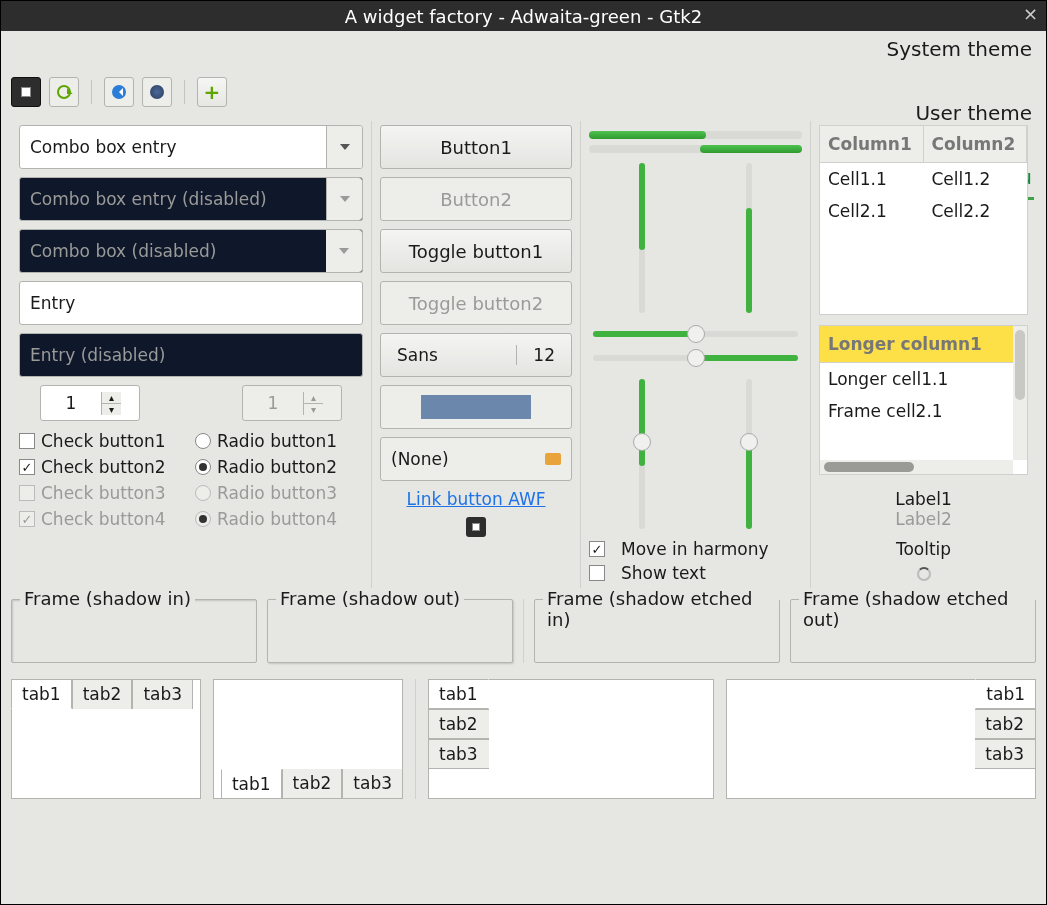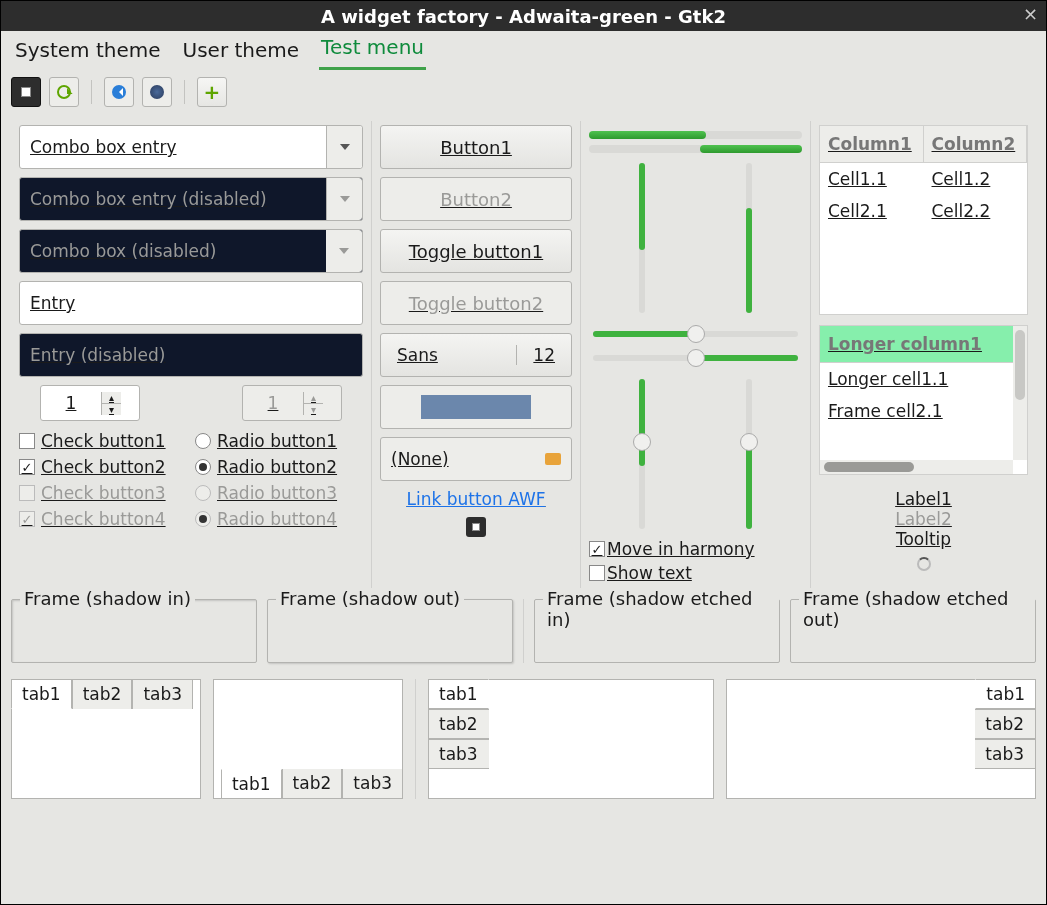--- a/index.html
+++ b/index.html
@@ -14,43 +14,43 @@
     --link:#1e73e8;
     --white:#fff;
     --titlebar:#2d2d2d;
     --blue-sel:#6b87ac;
   }
   *{box-sizing:border-box;font-family:"DejaVu Sans","Noto Sans",sans-serif;font-size:17px;color:var(--text);}
   html,body{margin:0;padding:0;background:#000;}
   .window{width:1047px;height:905px;margin:0;background:var(--bg);display:flex;flex-direction:column;border:1px solid #000;}
   
   .titlebar{height:30px;background:var(--titlebar);display:flex;align-items:center;justify-content:center;position:relative;}
-  .titlebar .title{color:#fff;font-weight:bold;font-size:18px;}
+  .titlebar .title{color:#fff;font-weight:normal;font-size:18px;}
   .titlebar .close{position:absolute;right:8px;top:4px;color:#ccc;font-size:18px;cursor:pointer;line-height:1;}
   
-  .menubar{height:40px;display:flex;align-items:flex-end;gap:18px;padding:0 12px;border-bottom:1px solid transparent;}
+  .menubar{height:40px;display:flex;align-items:flex-end;gap:26px;padding:0 12px;border-bottom:1px solid transparent;flex-direction:column;}
   .menubar .item{padding:6px 2px 8px 2px;font-size:20px;cursor:pointer;}
   .menubar .item.active{color:#0f8b3c;border-bottom:3px solid #3fa24a;}
   
   .toolbar{display:flex;align-items:center;gap:8px;padding:6px 10px;}
   .tbtn{width:30px;height:30px;border:1px solid var(--border-dark);border-radius:3px;background:#ededea;display:flex;align-items:center;justify-content:center;}
   .tbtn.dark{background:#2d2d2d;border-color:#111;}
   .tsep{width:1px;height:24px;background:var(--border);margin:0 4px;}
   .tbtn.raised{background:linear-gradient(#f6f6f4,#e6e6e3);}
   .ico{width:14px;height:14px;display:inline-block;}
   .ico-refresh{border:2px solid #5ea500;border-radius:50%;width:14px;height:14px;position:relative;}
   .ico-refresh::after{content:"";position:absolute;right:-2px;top:3px;border:4px solid transparent;border-top-color:#5ea500;transform:rotate(45deg);}
   .ico-back{width:14px;height:14px;border-radius:50%;background:#2a7ed8;position:relative;}
   .ico-back::after{content:"";position:absolute;left:3px;top:3px;border:4px solid transparent;border-right-color:#fff;}
   .ico-globe{width:14px;height:14px;border-radius:50%;background:radial-gradient(circle,#4a6a9a,#2a3a5a);}
   .ico-plus{color:#5ea500;font-weight:bold;font-size:20px;line-height:14px;}
   .ico-sq{width:10px;height:10px;background:#fff;border:1px solid #888;}
   
   .main{display:flex;gap:0;padding:8px 10px 0 10px;}
-  .col{padding:4px 8px;text-decoration:underline;}
+  .col{padding:4px 8px;}
   .col1{width:360px;}
   .col2{width:210px;border-left:1px solid #d0d0ce;border-right:1px solid #d0d0ce;}
   .col3{width:230px;border-right:1px solid #d0d0ce;}
   .col4{flex:1;}
   
   .combo,.entry,.btn,.opt{width:100%;height:44px;border:1px solid var(--border-dark);border-radius:3px;background:var(--white);padding:0 10px;display:flex;align-items:center;margin-bottom:8px;font-size:18px;}
   .combo{background:var(--white);position:relative;}
   .combo .arrowbtn{width:36px;height:100%;border-left:1px solid var(--border-dark);position:absolute;right:0;top:0;background:#ededea;border-radius:0 3px 3px 0;display:flex;align-items:center;justify-content:center;}
   .combo.flat{background:#ededea;}
   .combo.flat .arrowbtn{border-left:none;}
@@ -92,30 +92,30 @@
   
   .prog{height:8px;background:#d9d9d6;border-radius:4px;position:relative;margin:6px 0;}
   .prog .fill{position:absolute;height:100%;background:linear-gradient(#4fc24f,#2e9a2e);border-radius:4px;}
   .vscales{display:flex;justify-content:space-around;height:150px;margin:10px 0;}
   .vscale{width:6px;background:#d9d9d6;border-radius:3px;position:relative;}
   .vscale .vfill{position:absolute;bottom:0;width:100%;background:#3fb23f;border-radius:3px;}
   .hscale{height:6px;background:#d9d9d6;border-radius:3px;position:relative;margin:18px 4px;}
   .hscale .hfill{position:absolute;height:100%;background:#3fb23f;border-radius:3px;}
   .thumb{position:absolute;width:18px;height:18px;background:#f0f0ee;border:1px solid #aaa;border-radius:50%;top:-6px;transform:translateX(-50%);}
   .vthumb{position:absolute;width:18px;height:18px;background:#f0f0ee;border:1px solid #aaa;border-radius:50%;left:-6px;transform:translateY(-50%);}
-  .chkline{display:flex;align-items:center;gap:2px;font-size:18px;margin:4px 0;}
+  .chkline{display:flex;align-items:center;gap:16px;font-size:18px;margin:4px 0;}
   
   .treeview{border:1px solid #d0d0ce;background:#fff;margin-bottom:10px;}
   .treeview .hdr{display:flex;background:#ededea;border-bottom:1px solid #d0d0ce;}
   .treeview .hdr div{flex:1;padding:8px 8px;font-weight:bold;color:#777;border-right:1px solid #d0d0ce;}
   .treeview .row{display:flex;}
   .treeview .row div{flex:1;padding:6px 8px;}
   .tv2wrap{position:relative;border:1px solid #d0d0ce;background:#fff;}
   .tv2{overflow:hidden;height:130px;}
-  .tv2 .hdr2{background:#86efac;padding:8px 8px;font-weight:bold;color:#777;border-bottom:1px solid #d0d0ce;}
+  .tv2 .hdr2{background:#fde047;padding:8px 8px;font-weight:bold;color:#777;border-bottom:1px solid #d0d0ce;}
   .tv2 .cell{padding:6px 8px;}
   .vsb{position:absolute;right:0;top:0;bottom:14px;width:14px;background:#ededea;}
   .vsb .th{position:absolute;left:2px;right:2px;top:4px;height:70px;background:#c8c8c5;border-radius:5px;}
   .hsb{position:absolute;left:0;right:14px;bottom:0;height:14px;background:#ededea;}
   .hsb .th{position:absolute;top:2px;bottom:2px;left:4px;width:90px;background:#9a9a97;border-radius:5px;}
   .lblstack{text-align:center;margin-top:14px;font-size:18px;}
   .lblstack .d{color:var(--disabled);}
   .spinner{display:inline-block;width:14px;height:14px;border:2px solid #bbb;border-top-color:#555;border-radius:50%;margin-top:8px;}
   
   .frames{display:flex;gap:10px;padding:8px 10px;}
@@ -361,21 +361,21 @@
             <div class="th"></div>
           </div>
         <div class="hsb">
             <div class="th"></div>
           </div>
       </div>
 
       <div class="lblstack">
         <div>Label1</div>
         <div class="d">Label2</div>
-        <div style="margin-top:0">Tooltip</div>
+        <div style="margin-top:10px">Tooltip</div>
         <div><span class="spinner"></span></div>
       </div>
     </div>
   </div>
 
   <div class="frames">
     <div class="frame in">
         <span class="flabel">Frame (shadow in)</span>
       </div>
     <div class="frame out">

